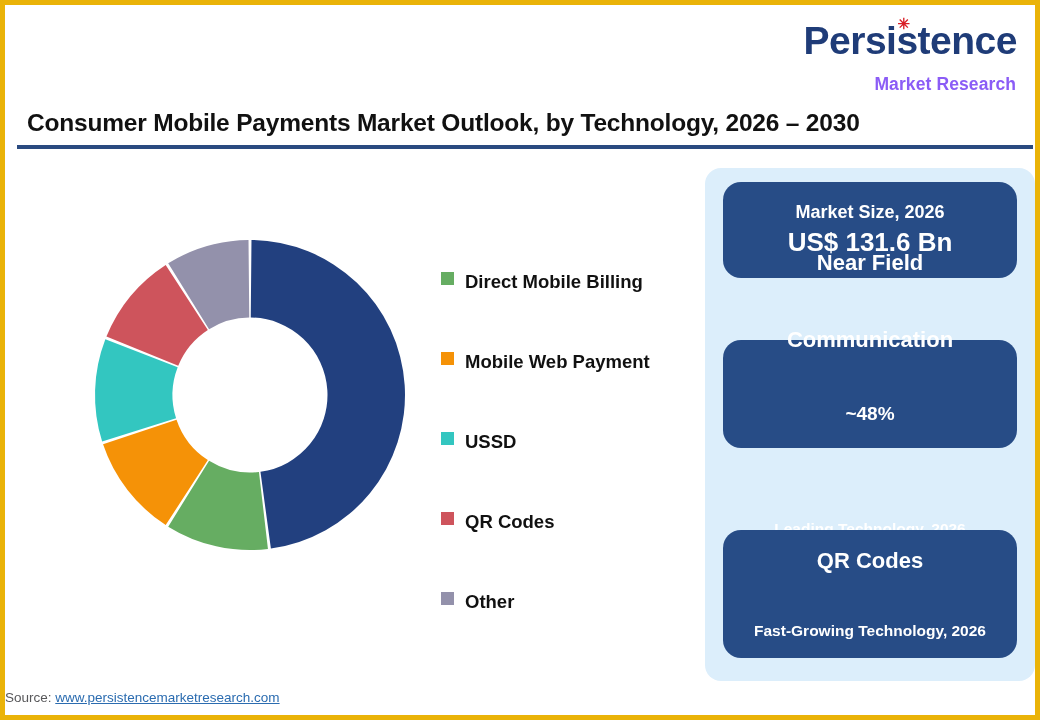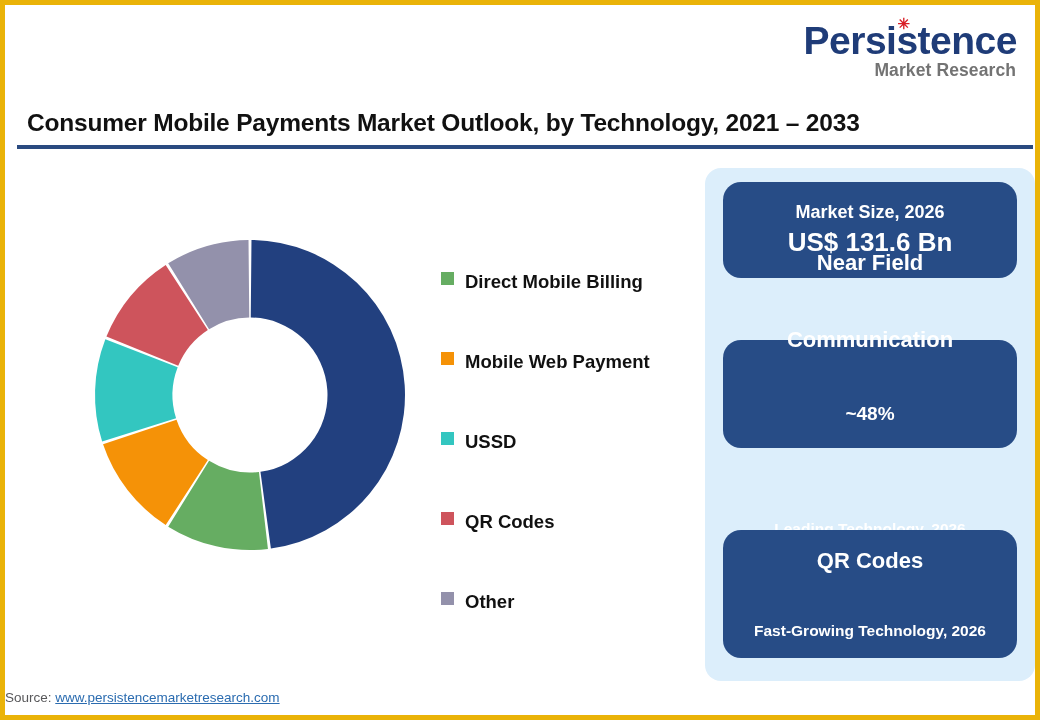--- a/index.html
+++ b/index.html
@@ -51,23 +51,23 @@
     font-size: 15px;
     line-height: 11px;
     text-align: center;
     font-weight: bold;
   }
   .logo-sub {
     display: block;
     font-family: "Liberation Sans", sans-serif;
     font-weight: bold;
     font-size: 17.5px;
-    color: #737373;
+    color: #8b5cf6;
     letter-spacing: 0.1px;
-    margin-top: 2px;
+    margin-top: 16px;
     margin-right: 1px;
   }
 
   
   .title {
     position: absolute;
     left: 22px;
     top: 104px;
     width: 990px;
     font-family: "Liberation Sans", sans-serif;
@@ -210,21 +210,21 @@
 <div class="infographic">
 
   <div class="logo">
     <span class="logo-main" style="color: rgb(31, 60, 120);">
       <span>Persistence</span>
       <span class="logo-star">✳</span>
     </span>
     <span class="logo-sub">Market Research</span>
   </div>
 
-  <div class="title">Consumer Mobile Payments Market Outlook, by Technology, 2021 – 2033</div>
+  <div class="title">Consumer Mobile Payments Market Outlook, by Technology, 2026 – 2030</div>
   <div class="title-rule" style="background: rgb(42, 74, 128);"></div>
 
   <div class="chart-wrap">
     <svg class="donut-svg" width="370" height="370" viewBox="0 0 370 370">
       <g id="donut-slices">
           <path d="M 186.48787033667202 30.007141319797427 A 155 155 0 0 1 205.9018941924272 338.58421409496674 L 195.45094709621358 261.79210704748334 A 77.5 77.5 0 0 0 185.743935168336 107.50357065989871 Z" fill="#22407F">
             <title>Near Field Communication: 48%</title>
           </path>
           <path d="M 202.94961812310302 338.9571732958058 A 155 155 0 0 1 103.20692376353283 316.66203963092573 L 144.1034618817664 250.83101981546287 A 77.5 77.5 0 0 0 193.97480906155153 261.9785866479029 Z" fill="#66AD62">
             <title>Direct Mobile Billing: 11%</title>

